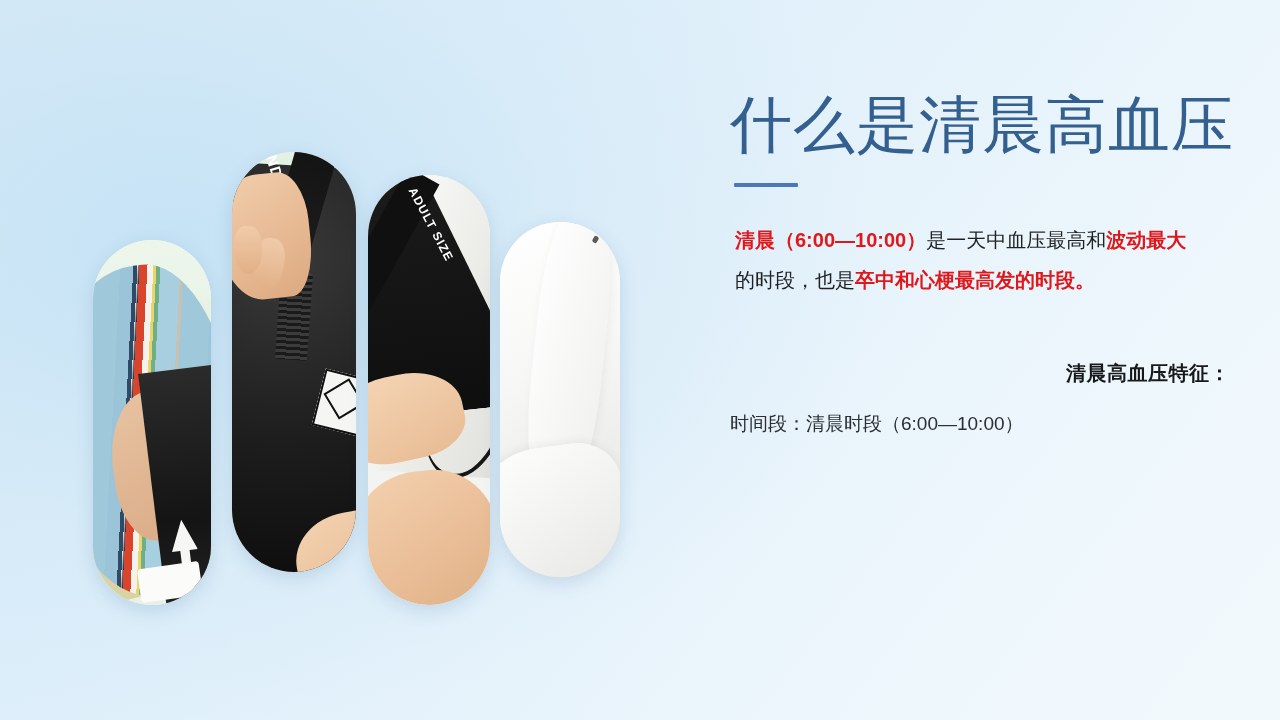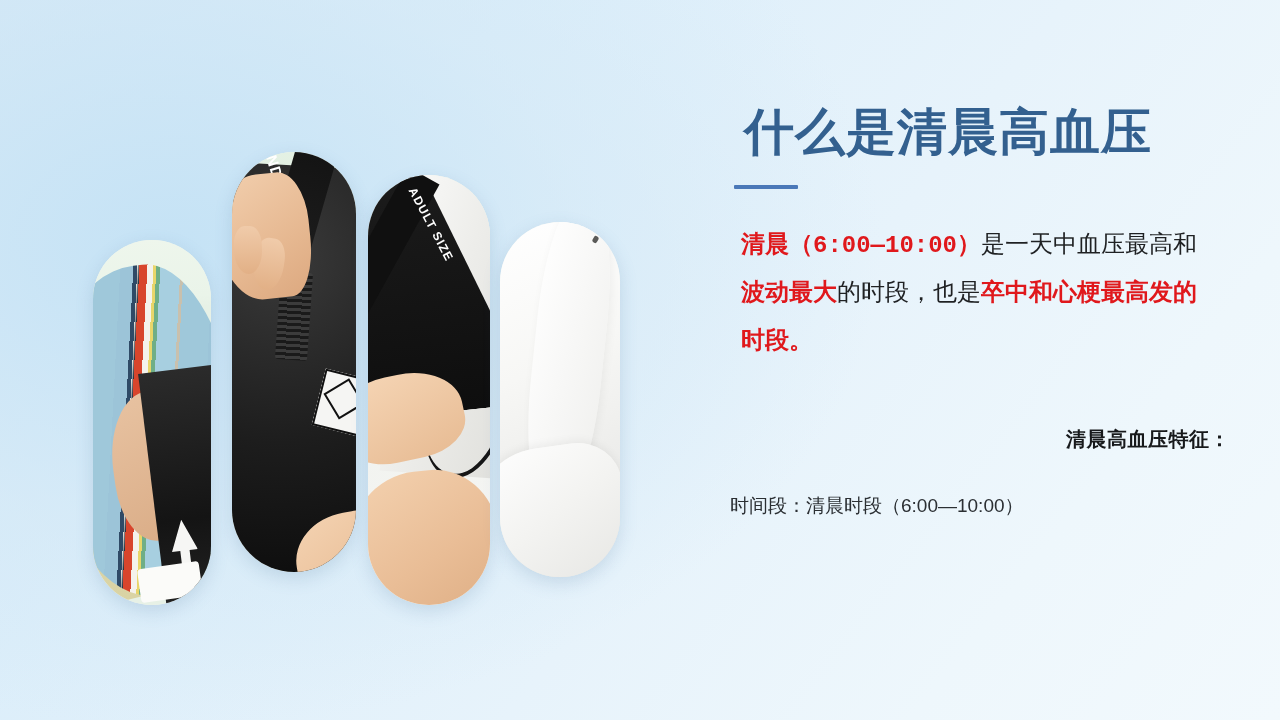--- a/index.html
+++ b/index.html
@@ -231,57 +231,56 @@
   }
 
   
   .content {
     position: absolute;
     left: 730px;
     top: 92px;
     width: 500px;
   }
   .title {
-    font-size: 50px;
+    font-size: 62px;
     line-height: 1.05;
     color: #33608f;
-    font-weight: 700;
+    font-weight: 400;
     letter-spacing: 1px;
-    margin: 14px;
+    margin: 0;
     white-space: nowrap;
   }
   .rule {
     width: 64px;
     height: 4px;
     background: #4a78b8;
     margin: 26px 0 0 4px;
     border-radius: 1px;
   }
   .lead {
-    margin: 33px 0 0 11px;
-    font-size: 24px;
+    margin: 33px 0 0 5px;
+    font-size: 20px;
     line-height: 2.0;
     color: #1f2123;
     font-weight: 700;
     max-width: 460px;
-    font-family: Liberation Mono, monospace;
   }
   .lead .rd { color: #e0181c; }
   .lead .bk { color: #1f2123; font-weight: 400; }
 
   .subhead {
     margin: 60px 0 0 0;
     font-size: 20px;
     font-weight: 700;
     color: #17191b;
     letter-spacing: 0.5px;
     text-align: right;
   }
   .facts {
-    margin: 40px 0 0 0;
+    margin: 24px 0 0 0;
     font-size: 19px;
     color: #2b2f33;
     line-height: 1.35;
   }
   .facts .row { margin-bottom: 29px; }
   .facts .row:last-child { margin-bottom: 0; }
 </style>
 </head>
 <body>
 

